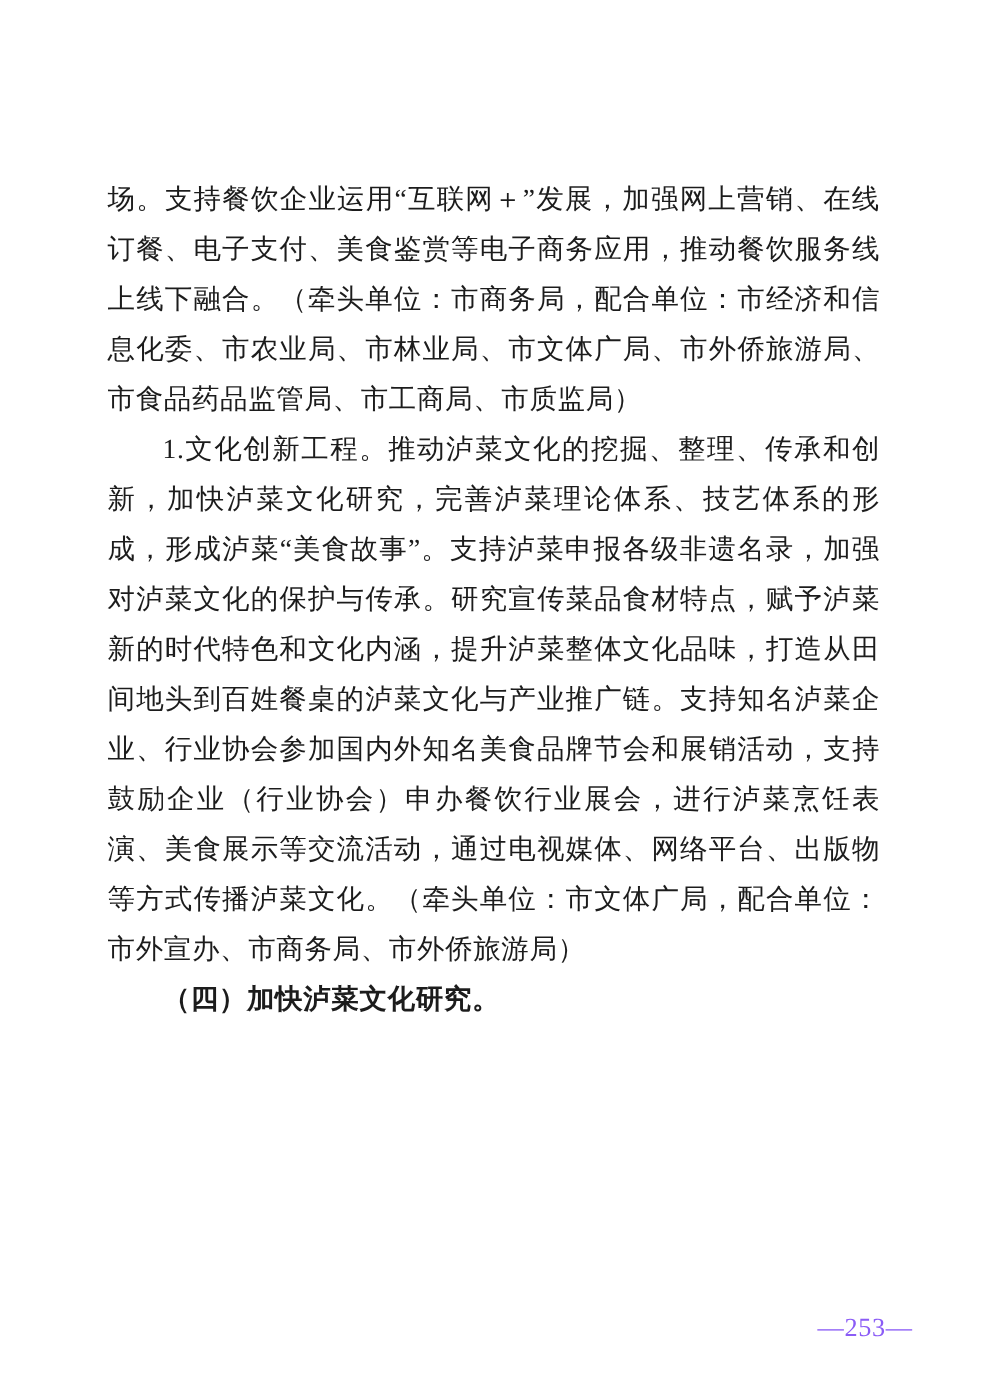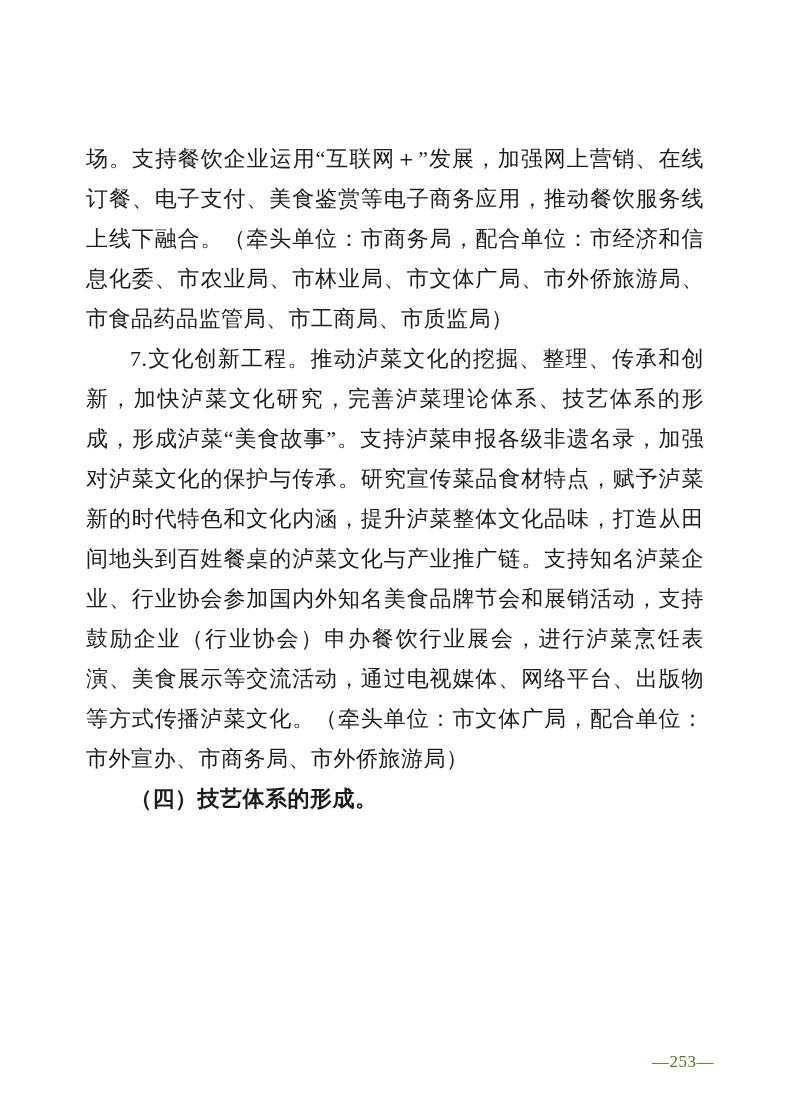--- a/index.html
+++ b/index.html
@@ -34,30 +34,30 @@
   }
   .content p.indent {
     text-indent: 2em;
   }
   .content p.heading {
     font-weight: bold;
   }
   .page-number {
     position: absolute;
     top: 1048px;
-    right: 104px;
-    font-size: 17px;
+    right: 88px;
+    font-size: 21px;
     line-height: 28px;
     letter-spacing: 0.5px;
-    color: #4d7c0f;
+    color: #8b5cf6;
   }
 </style>
 </head>
 <body>
 
 <div class="page">
   <div class="content">
     <p class="cont">场。支持餐饮企业运用“互联网＋”发展，加强网上营销、在线订餐、电子支付、美食鉴赏等电子商务应用，推动餐饮服务线上线下融合。（牵头单位：市商务局，配合单位：市经济和信息化委、市农业局、市林业局、市文体广局、市外侨旅游局、市食品药品监管局、市工商局、市质监局）</p>
-    <p class="indent">7.文化创新工程。推动泸菜文化的挖掘、整理、传承和创新，加快泸菜文化研究，完善泸菜理论体系、技艺体系的形成，形成泸菜“美食故事”。支持泸菜申报各级非遗名录，加强对泸菜文化的保护与传承。研究宣传菜品食材特点，赋予泸菜新的时代特色和文化内涵，提升泸菜整体文化品味，打造从田间地头到百姓餐桌的泸菜文化与产业推广链。支持知名泸菜企业、行业协会参加国内外知名美食品牌节会和展销活动，支持鼓励企业（行业协会）申办餐饮行业展会，进行泸菜烹饪表演、美食展示等交流活动，通过电视媒体、网络平台、出版物等方式传播泸菜文化。（牵头单位：市文体广局，配合单位：市外宣办、市商务局、市外侨旅游局）</p>
-    <p class="indent heading">（四）技艺体系的形成。</p>
+    <p class="indent">1.文化创新工程。推动泸菜文化的挖掘、整理、传承和创新，加快泸菜文化研究，完善泸菜理论体系、技艺体系的形成，形成泸菜“美食故事”。支持泸菜申报各级非遗名录，加强对泸菜文化的保护与传承。研究宣传菜品食材特点，赋予泸菜新的时代特色和文化内涵，提升泸菜整体文化品味，打造从田间地头到百姓餐桌的泸菜文化与产业推广链。支持知名泸菜企业、行业协会参加国内外知名美食品牌节会和展销活动，支持鼓励企业（行业协会）申办餐饮行业展会，进行泸菜烹饪表演、美食展示等交流活动，通过电视媒体、网络平台、出版物等方式传播泸菜文化。（牵头单位：市文体广局，配合单位：市外宣办、市商务局、市外侨旅游局）</p>
+    <p class="indent heading">（四）加快泸菜文化研究。</p>
   </div>
   <div class="page-number">—253—</div>
 </div>
 
 </body></html>

